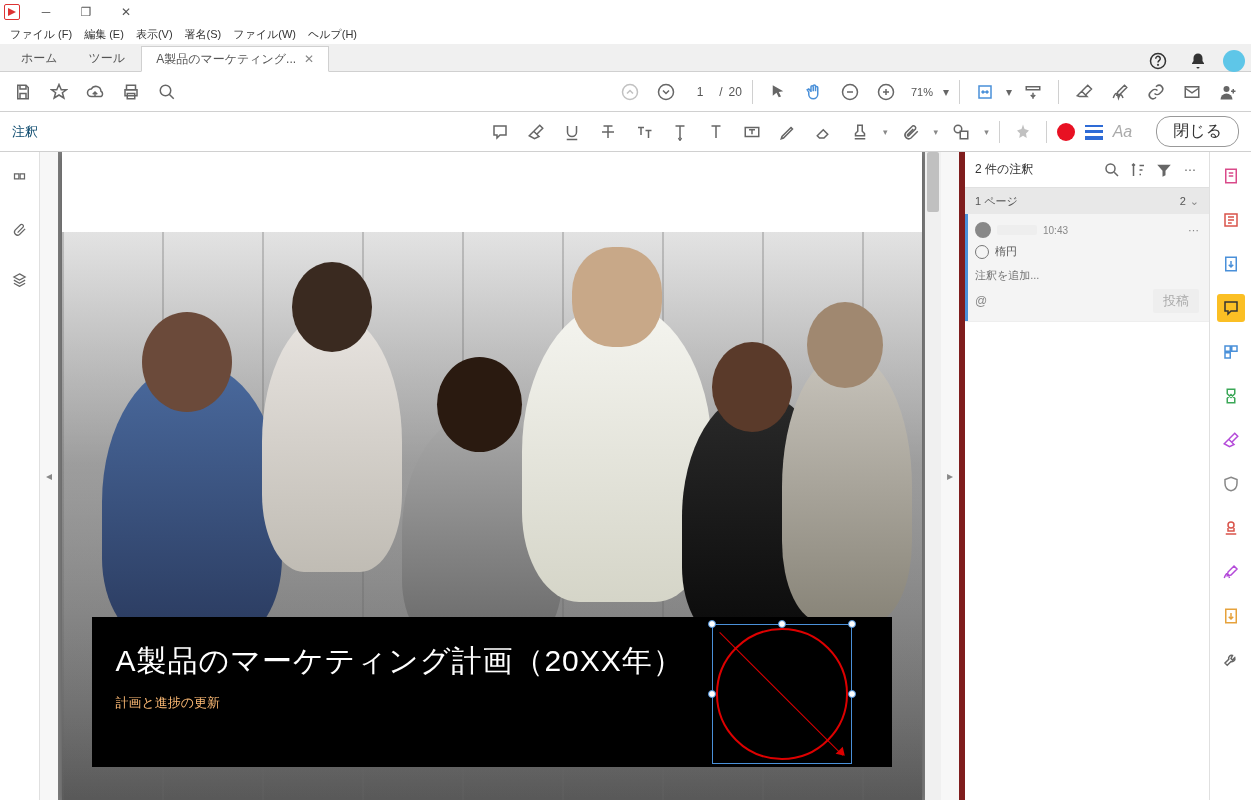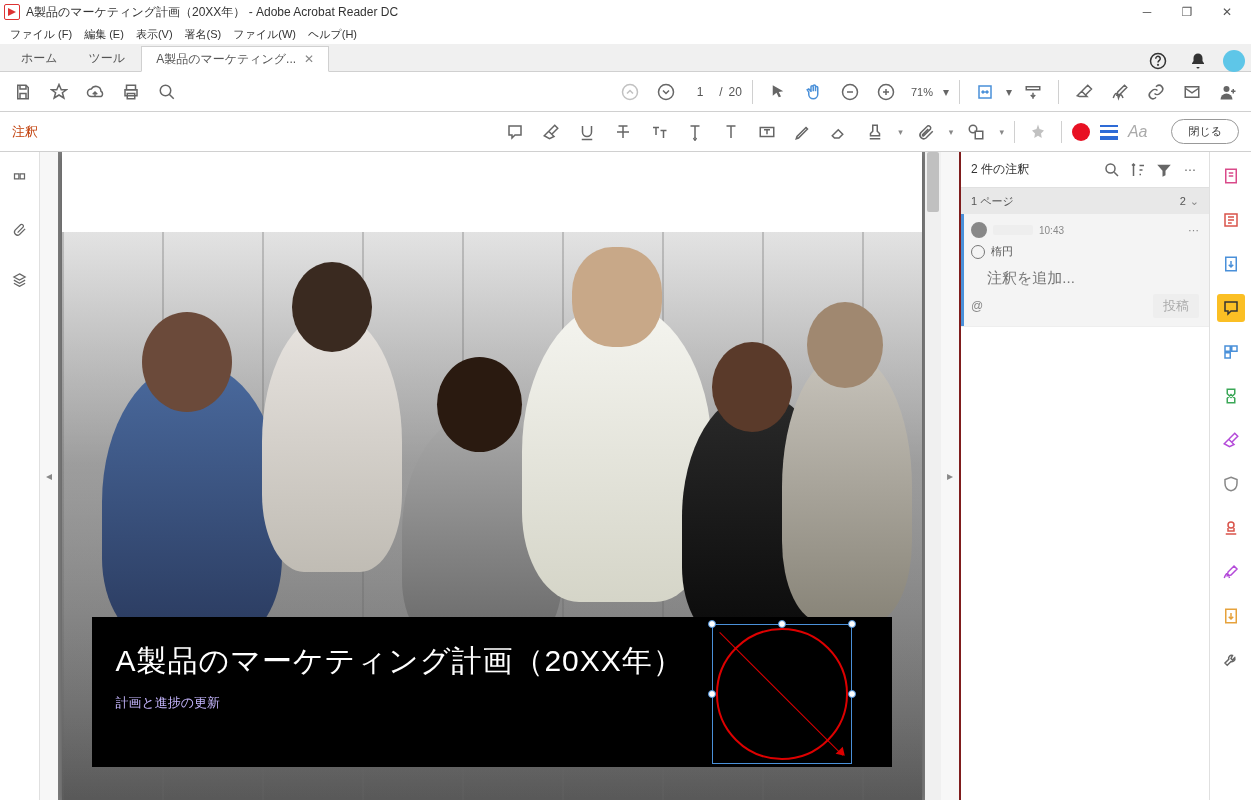--- a/index.html
+++ b/index.html
@@ -28,25 +28,25 @@
 .toolbar { height: 40px; border-bottom: 1px solid #d0d0d0; display: flex; align-items: center; padding: 0 8px; gap: 6px; color: #666; }
 .toolbar .sep { width: 1px; height: 24px; background: #d0d0d0; margin: 0 4px; }
 .tbtn { width: 30px; height: 30px; display: flex; align-items: center; justify-content: center; cursor: pointer; border-radius: 2px; }
 .page-input { width: 26px; text-align: center; border: none; font-size: 12px; color: #555; }
 .page-total { font-size: 12px; color: #555; }
 .zoom { font-size: 11px; color: #555; padding: 0 4px; }
 .toolbar-right { margin-left: auto; display: flex; gap: 6px; align-items: center; }
 
 
 .comment-bar { height: 40px; border-bottom: 1px solid #d0d0d0; display: flex; align-items: center; padding: 0 12px; gap: 8px; background: #fff; }
-.comment-bar .label { font-size: 13px; color: #c2410c; margin-right: auto; }
+.comment-bar .label { font-size: 13px; color: #0c4a6e; margin-right: auto; }
 .comment-tools { display: flex; gap: 10px; align-items: center; }
 .comment-tools .sep { width: 1px; height: 22px; background: #d0d0d0; }
 .cbtn { width: 26px; height: 26px; display: flex; align-items: center; justify-content: center; color: #666; cursor: pointer; }
-.close-btn { margin-left: 16px; padding: 4px 16px; border: 1px solid #999; border-radius: 14px; font-size: 11px; cursor: pointer; }
+.close-btn { margin-left: 16px; padding: 4px 16px; border: 1px solid #999; border-radius: 14px; font-size: 16px; cursor: pointer; }
 .color-dot { width: 18px; height: 18px; border-radius: 50%; background: #e81123; }
 .lines-icon { width: 18px; height: 14px; }
 .lines-icon div { height: 2px; background: #2e6bd6; margin-bottom: 3px; }
 
 
 .content { display: flex; height: calc(800px - 24px - 20px - 28px - 40px - 40px); }
 .left-rail { width: 40px; background: #fff; border-right: 1px solid #e0e0e0; display: flex; flex-direction: column; align-items: center; padding-top: 12px; gap: 20px; color: #666; }
 .doc-area { flex: 1; background: #999; position: relative; display: flex; overflow: hidden; }
 .doc-nav-left, .doc-nav-right { width: 18px; background: #f7f7f7; display: flex; align-items: center; justify-content: center; color: #888; cursor: pointer; }
 .doc-scroll { flex: 1; background: #808080; position: relative; overflow: hidden; }
@@ -66,72 +66,71 @@
 .p3::before { content:""; position:absolute; top:-55px; left:35px; width:85px; height:95px; background:#2a1a10; border-radius:50%; }
 .p4 { left: 460px; top: 70px; width: 190px; height: 300px; background: linear-gradient(#f5f5f0,#d5d5c8); }
 .p4::before { content:""; position:absolute; top:-55px; left:50px; width:90px; height:100px; background:#c8a888; border-radius:45%; }
 .p5 { left: 620px; top: 160px; width: 150px; height: 250px; background: linear-gradient(#2a2a2a,#0a0a0a); }
 .p5::before { content:""; position:absolute; top:-50px; left:30px; width:80px; height:90px; background:#5a3a2a; border-radius:50%; }
 .p6 { right: 10px; top: 120px; width: 130px; height: 270px; background: linear-gradient(#c8c4bc,#888478); }
 .p6::before { content:""; position:absolute; top:-50px; left:25px; width:76px; height:86px; background:#a08870; border-radius:50%; }
 
 .black-banner { position: absolute; top: 385px; left: 30px; width: 800px; height: 150px; background: #000; padding: 24px 24px; color: #fff; }
 .black-banner .main-title { font-size: 30px; font-weight: 300; letter-spacing: 1px; }
-.black-banner .subtitle { font-size: 13px; color: #c4b5fd; margin-top: 12px; }
+.black-banner .subtitle { font-size: 13px; color: #fdba74; margin-top: 12px; }
 
 .oval-annot { position: absolute; top: 392px; left: 650px; width: 140px; height: 140px; }
 .oval-annot .sel { position: absolute; inset: 0; border: 1px solid #4a90d9; }
 .oval-annot .circle { position: absolute; inset: 4px; border: 2px solid #d00; border-radius: 50%; }
 .oval-annot .handle { position: absolute; width: 8px; height: 8px; background: #fff; border: 1px solid #4a90d9; border-radius: 50%; transform: translate(-50%,-50%); }
 .oval-annot .arrow { position: absolute; top: 8px; left: 8px; width: 124px; height: 124px; }
 .oval-annot .arrow::before { content:""; position:absolute; top:0; left:0; width:140%; height:1px; background:#d00; transform: rotate(45deg); transform-origin: 0 0; }
 .oval-annot .arrow::after { content:""; position:absolute; bottom:-2px; right:-2px; width:0; height:0; border-left:8px solid #d00; border-top:5px solid transparent; border-bottom:5px solid transparent; transform: rotate(45deg); }
 
 .vscroll { width: 16px; background: #f0f0f0; position: relative; }
 .vscroll .thumb { position: absolute; top: 0; left: 2px; width: 12px; height: 60px; background: #c0c0c0; border-radius: 2px; }
 
 
-.comments-panel { width: 250px; border-left: 2px solid #7f1d1d; background: #fff; display: flex; flex-direction: column; }
+.comments-panel { width: 250px; border-left: 6px solid #7f1d1d; background: #fff; display: flex; flex-direction: column; }
 .comments-head { height: 36px; display: flex; align-items: center; padding: 0 10px; border-bottom: 1px solid #e0e0e0; gap: 8px; }
 .comments-head .title { font-size: 12px; flex: 1; }
 .comments-head .hicon { width: 18px; height: 18px; color: #666; display: flex; align-items: center; justify-content: center; }
 .page-header { height: 26px; background: #e8e8e8; display: flex; align-items: center; padding: 0 10px; font-size: 11px; color: #555; }
 .page-header .count { margin-left: auto; margin-right: 4px; }
 .page-header .chev { color: #888; }
 
 .comment-card { border-bottom: 1px solid #eee; padding: 8px 10px; font-size: 11px; }
 .comment-card.selected { background: #f4f4f4; box-shadow: inset 3px 0 0 #4a90d9; }
 .comment-card .row1 { display: flex; align-items: center; gap: 6px; }
 .author-dot { width: 16px; height: 16px; border: 2px solid #888; border-radius: 50%; display: inline-block; }
 .author-dot.filled { background: #888; border-color: #888; }
 .author-name { color: #ccc; background: #eee; width: 40px; height: 10px; border-radius: 2px; display: inline-block; }
 .comment-card .time { color: #888; font-size: 10px; }
 .comment-card .menu { margin-left: auto; color: #888; }
 .comment-card .row2 { display: flex; align-items: center; gap: 6px; margin-top: 6px; color: #555; }
 .tool-ico { width: 14px; height: 14px; border: 1.5px solid #777; border-radius: 50%; display: inline-block; }
 .pencil-ico { display: inline-block; width: 14px; height: 14px; }
 .add-comment { margin: 6px 0 4px 0; }
-.add-comment input { width: 100%; border: none; background: transparent; font-size: 15px; color: #888; padding: 4px 0; margin-left: 16px; }
+.add-comment input { width: 100%; border: none; background: transparent; font-size: 11px; color: #888; padding: 4px 0; }
 .mention-row { display: flex; align-items: center; margin-top: 4px; }
 .mention-row .at { color: #888; font-size: 12px; }
 .post-btn { margin-left: auto; padding: 3px 10px; background: #eee; color: #aaa; font-size: 13px; border-radius: 2px; }
 
 .right-rail { width: 42px; background: #fff; border-left: 1px solid #e0e0e0; display: flex; flex-direction: column; align-items: center; padding-top: 10px; gap: 16px; }
 .rbtn { width: 28px; height: 28px; display: flex; align-items: center; justify-content: center; color: #666; cursor: pointer; border-radius: 3px; }
 .rbtn.active { background: #fbbf24; color: #333; }
 
 svg { width: 18px; height: 18px; }
 .small svg { width: 15px; height: 15px; }
 </style>
 </head>
 <body>
 
 <div class="titlebar">
   <div class="app-icon"></div>
-  <div class="title">A製品のマーケティング計画（20XX年）  - Adobe Acrobat Reader DC</div>
   <div class="winbtn">─</div>
   <div class="winbtn">❐</div>
   <div class="winbtn">✕</div>
 </div>
 
 <div class="menubar">
   <span>ファイル (F)</span>
   <span>編集 (E)</span>
   <span>表示(V)</span>
   <span>署名(S)</span>

